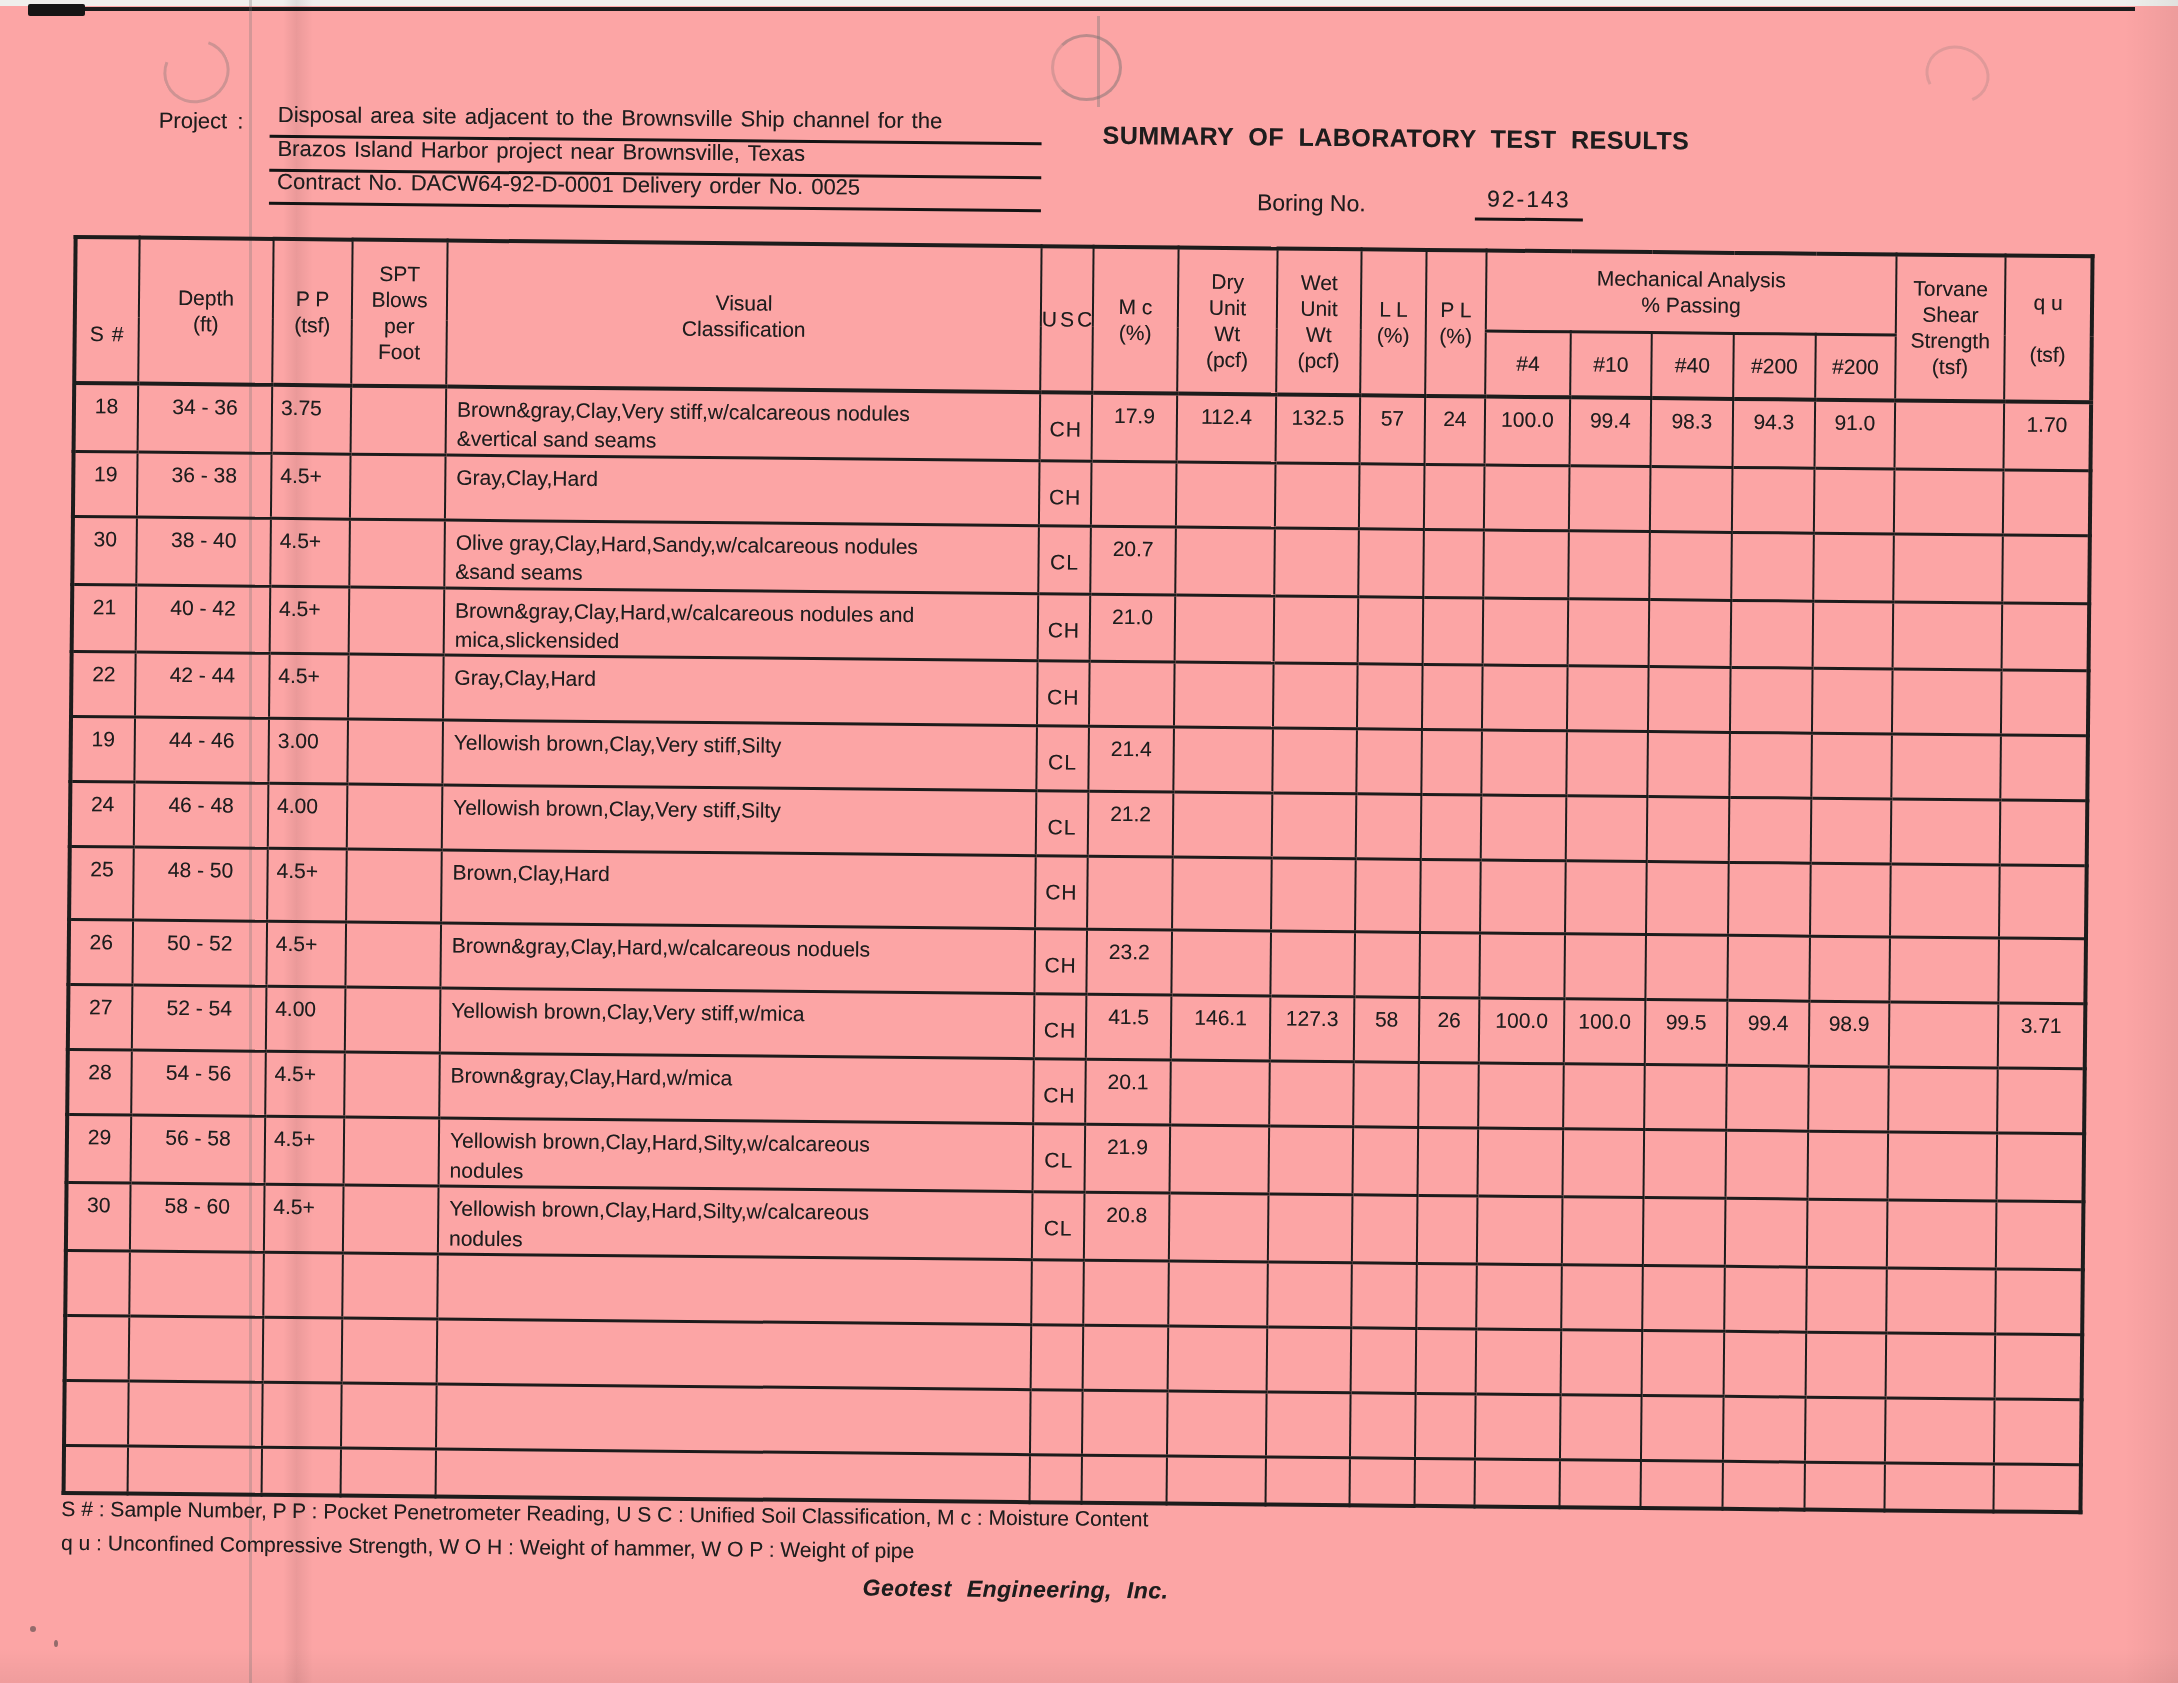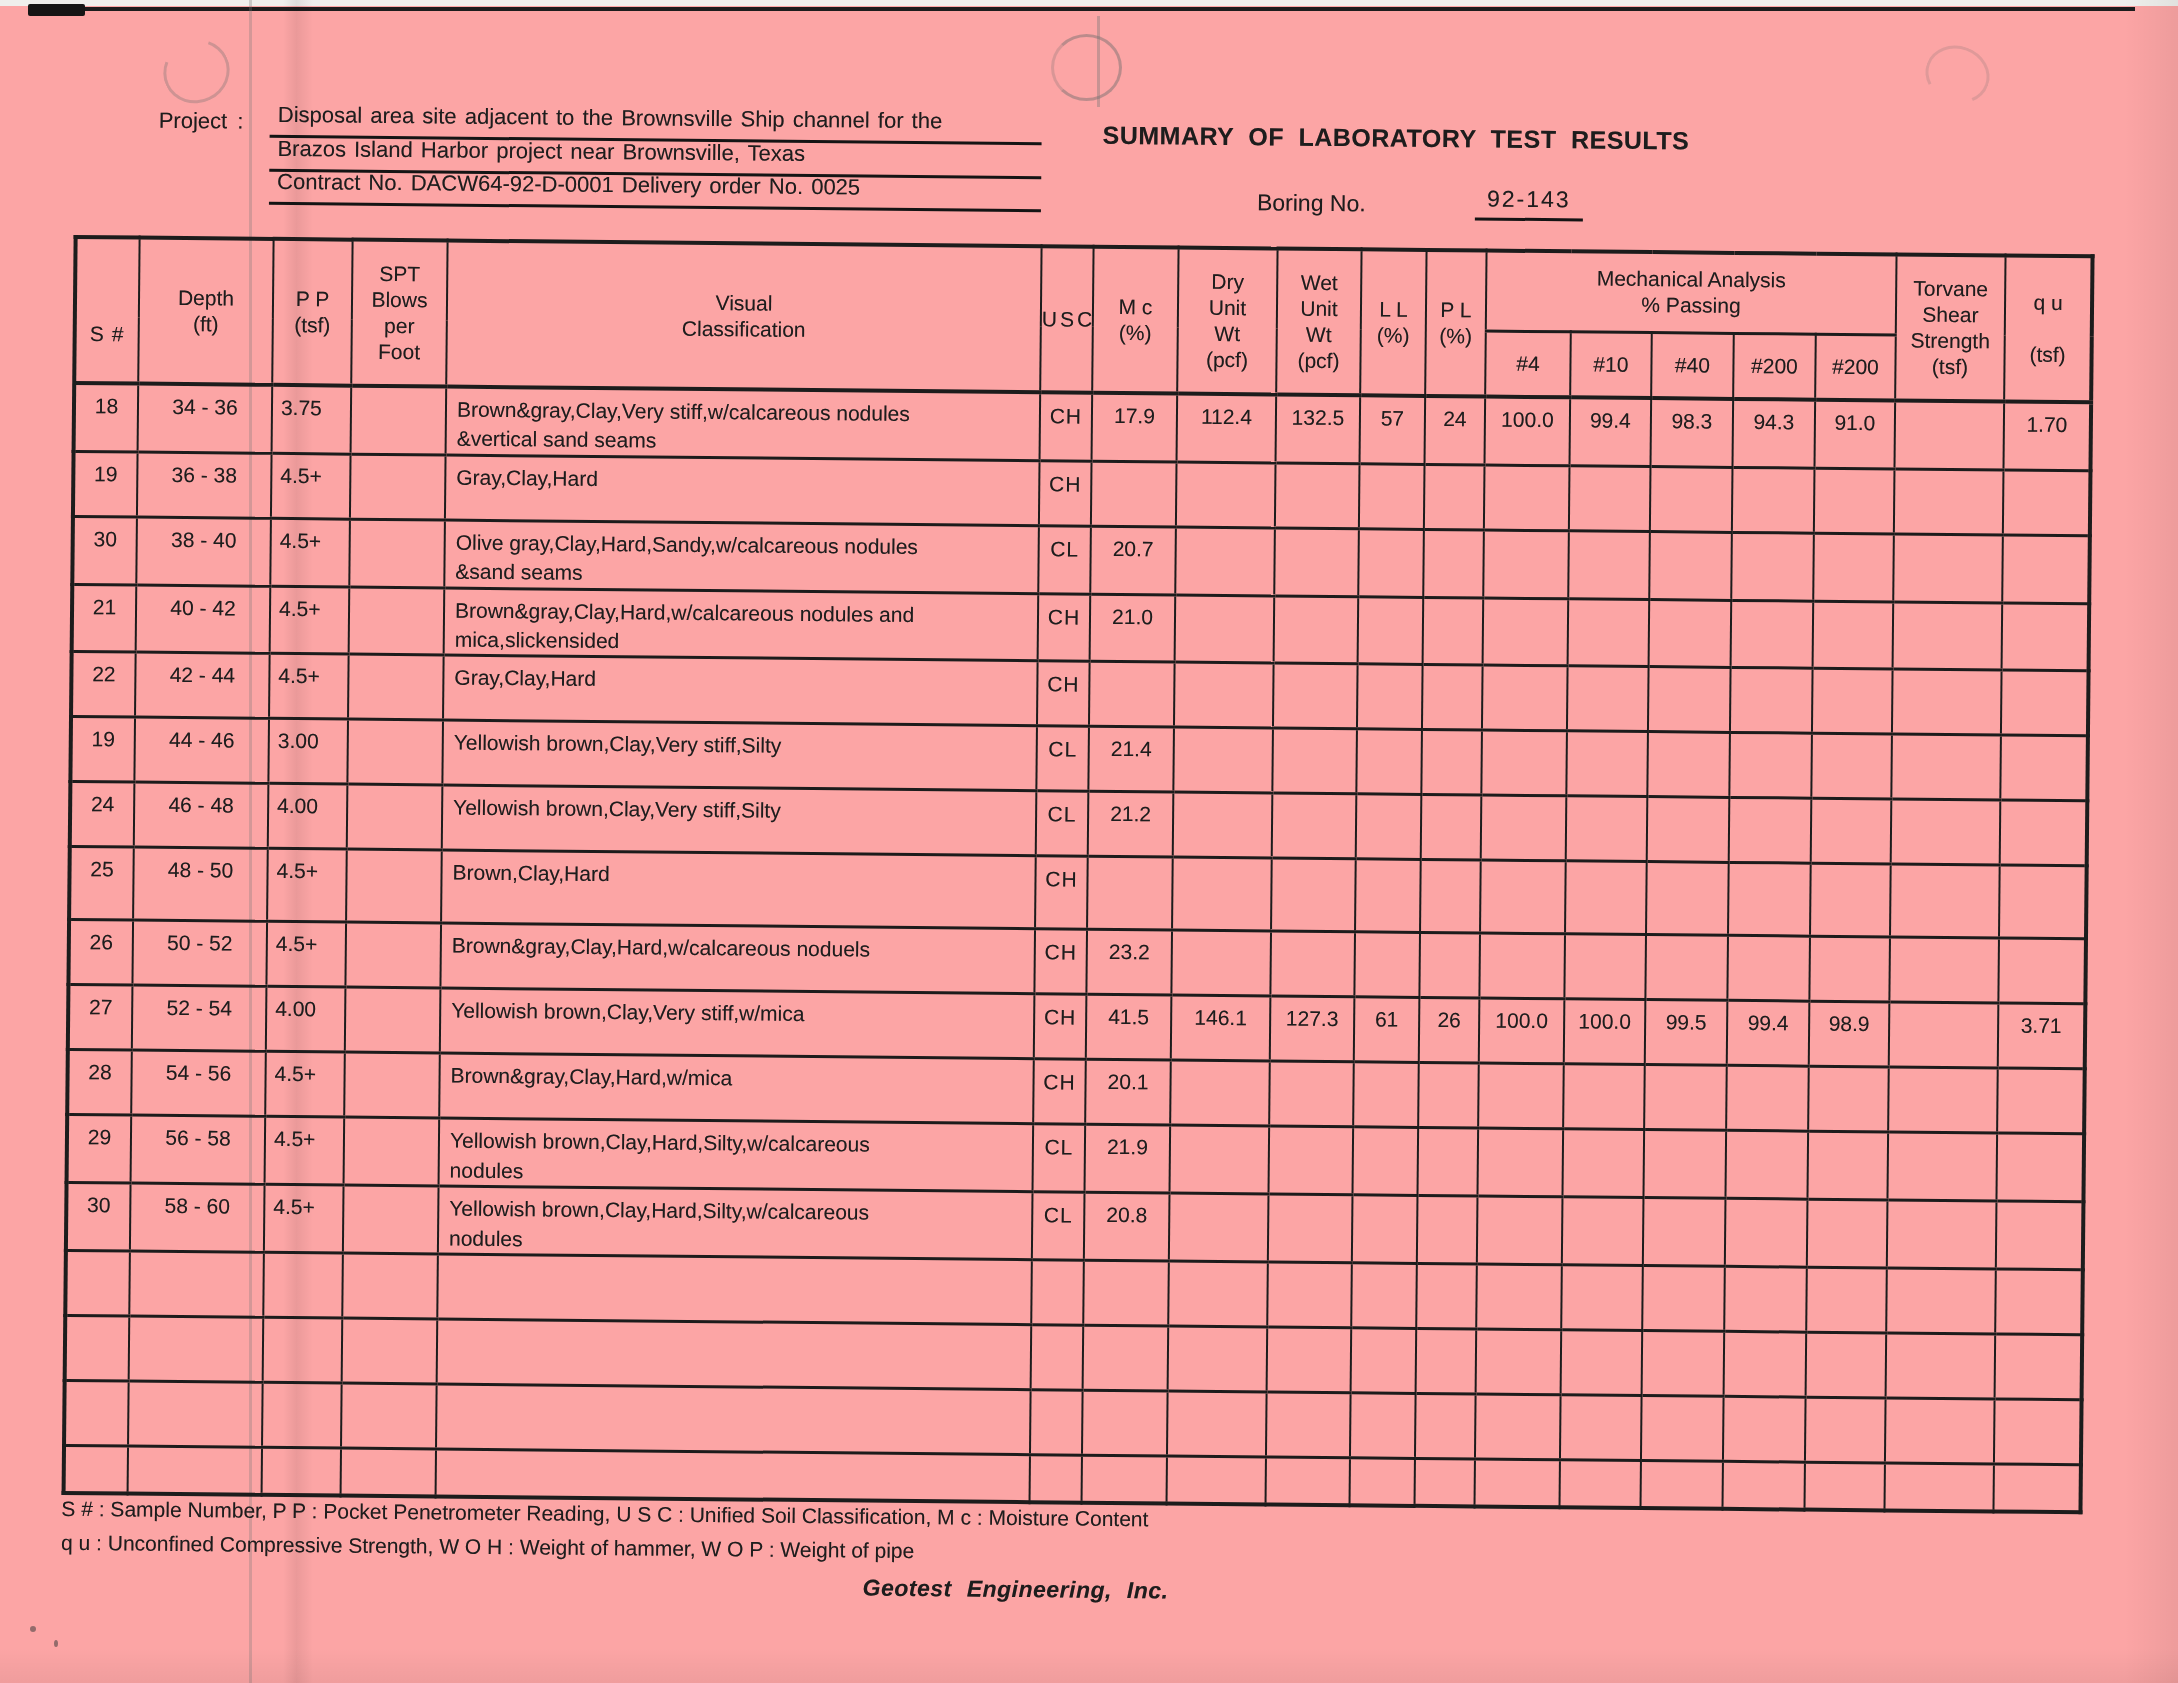--- a/index.html
+++ b/index.html
@@ -68,21 +68,21 @@
   .results thead th.th-usc{letter-spacing:3px;}
   .results tbody td{
     vertical-align:top;text-align:center;padding-top:8px;
     border-top-width:3px;border-bottom-width:3px;
   }
   .results tbody tr{height:65px;}
   .results tbody tr:nth-child(8){height:73px;}
   .results tbody tr:last-child{height:48px;}
   .results tbody td.cell-visual{text-align:left;padding:6px 4px 0 10px;line-height:1.4;}
   .results tbody td.cell-pp{text-align:left;padding-left:8px;}
-  .results tbody td.cell-usc{padding-top:9px;letter-spacing:1px;}
+  .results tbody td.cell-usc{padding-top:22px;letter-spacing:1px;}
 
   .footer-note{position:absolute;left:74px;font-size:21px;white-space:nowrap;}
   .fn1{top:1497px;} .fn2{top:1531px;}
   .company{position:absolute;left:876px;top:1567px;font-size:23px;font-weight:bold;font-style:italic;
     word-spacing:8px;letter-spacing:0.5px;white-space:nowrap;}
 </style>
 </head>
 <body>
 
 <div class="paper">
@@ -366,21 +366,21 @@
           <tr>
             <td>27</td>
             <td>52 - 54</td>
             <td class="cell-pp">4.00</td>
             <td></td>
             <td class="cell-visual">Yellowish  brown,Clay,Very  stiff,w/mica</td>
             <td class="cell-usc">CH</td>
             <td>41.5</td>
             <td>146.1</td>
             <td>127.3</td>
-            <td>61</td>
+            <td>58</td>
             <td>26</td>
             <td>100.0</td>
             <td>100.0</td>
             <td>99.5</td>
             <td>99.4</td>
             <td>98.9</td>
             <td></td>
             <td>3.71</td>
           </tr>
           <tr>

